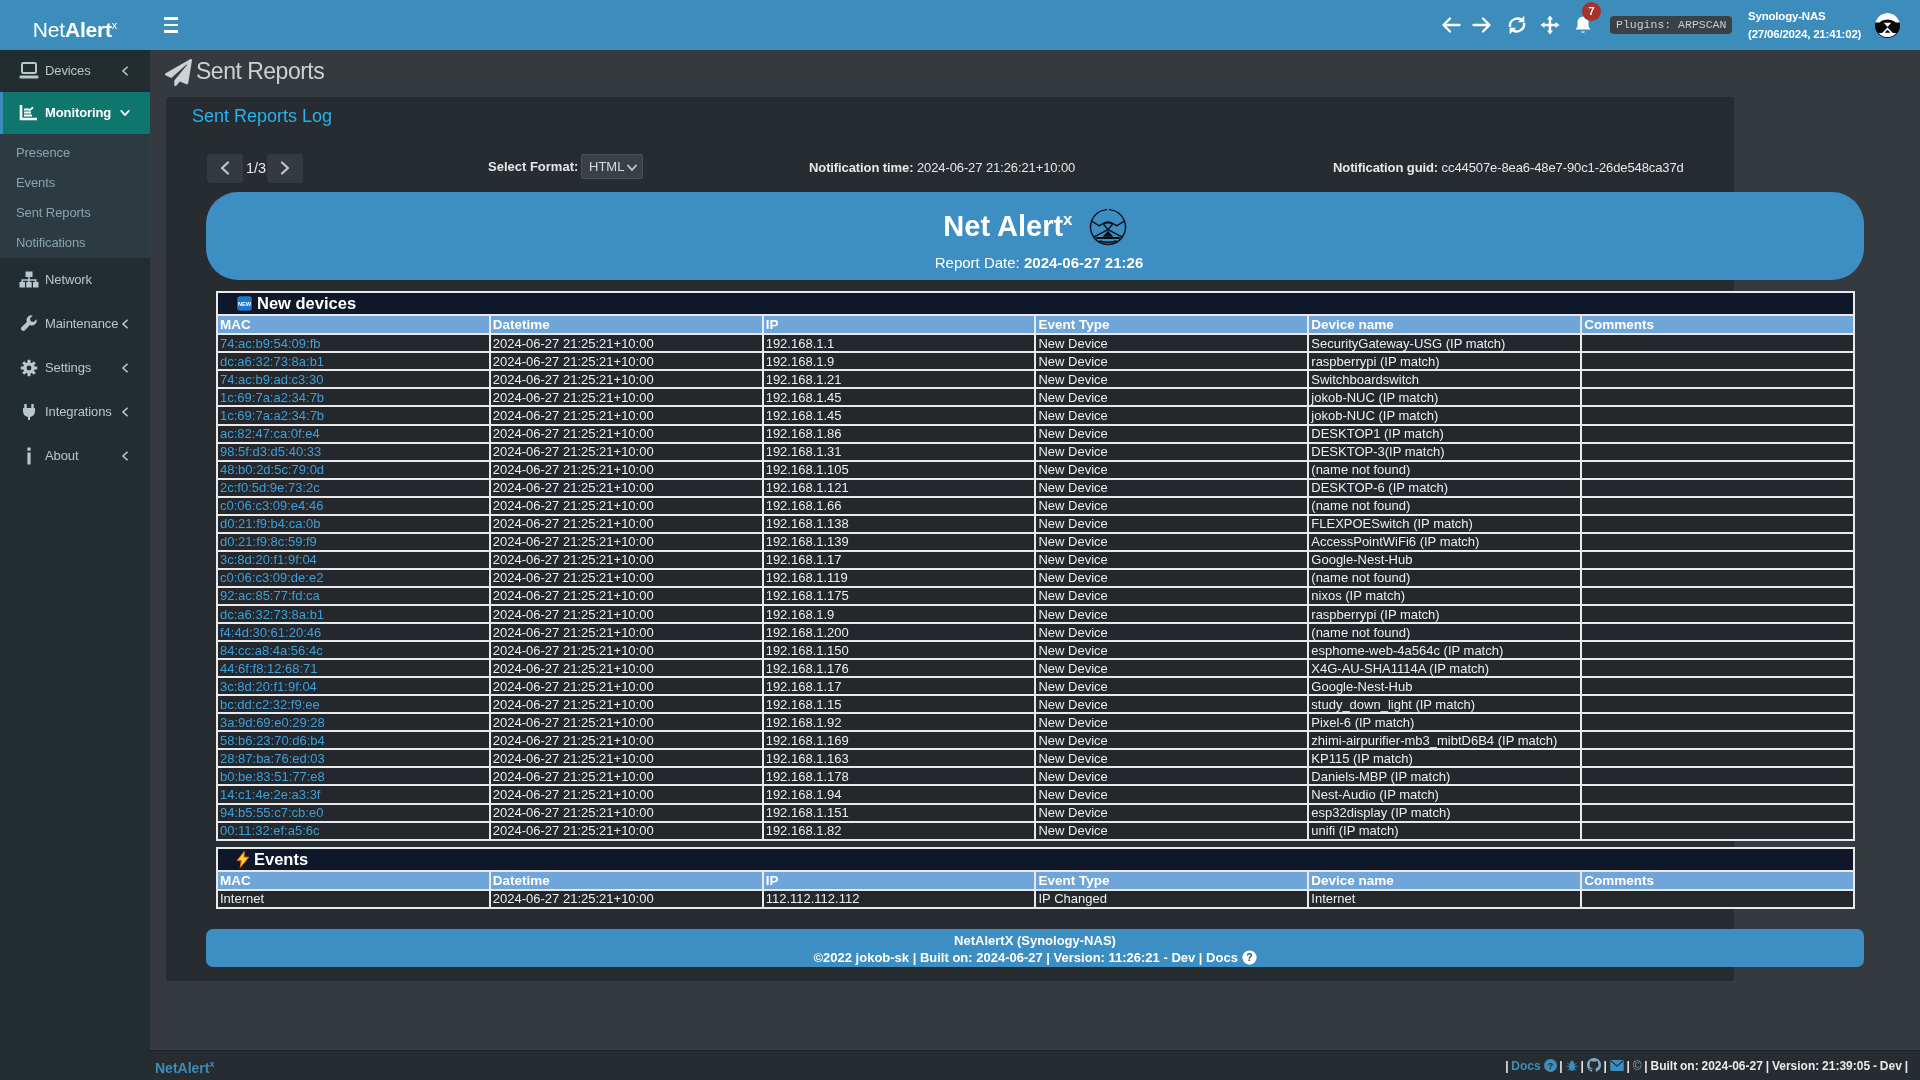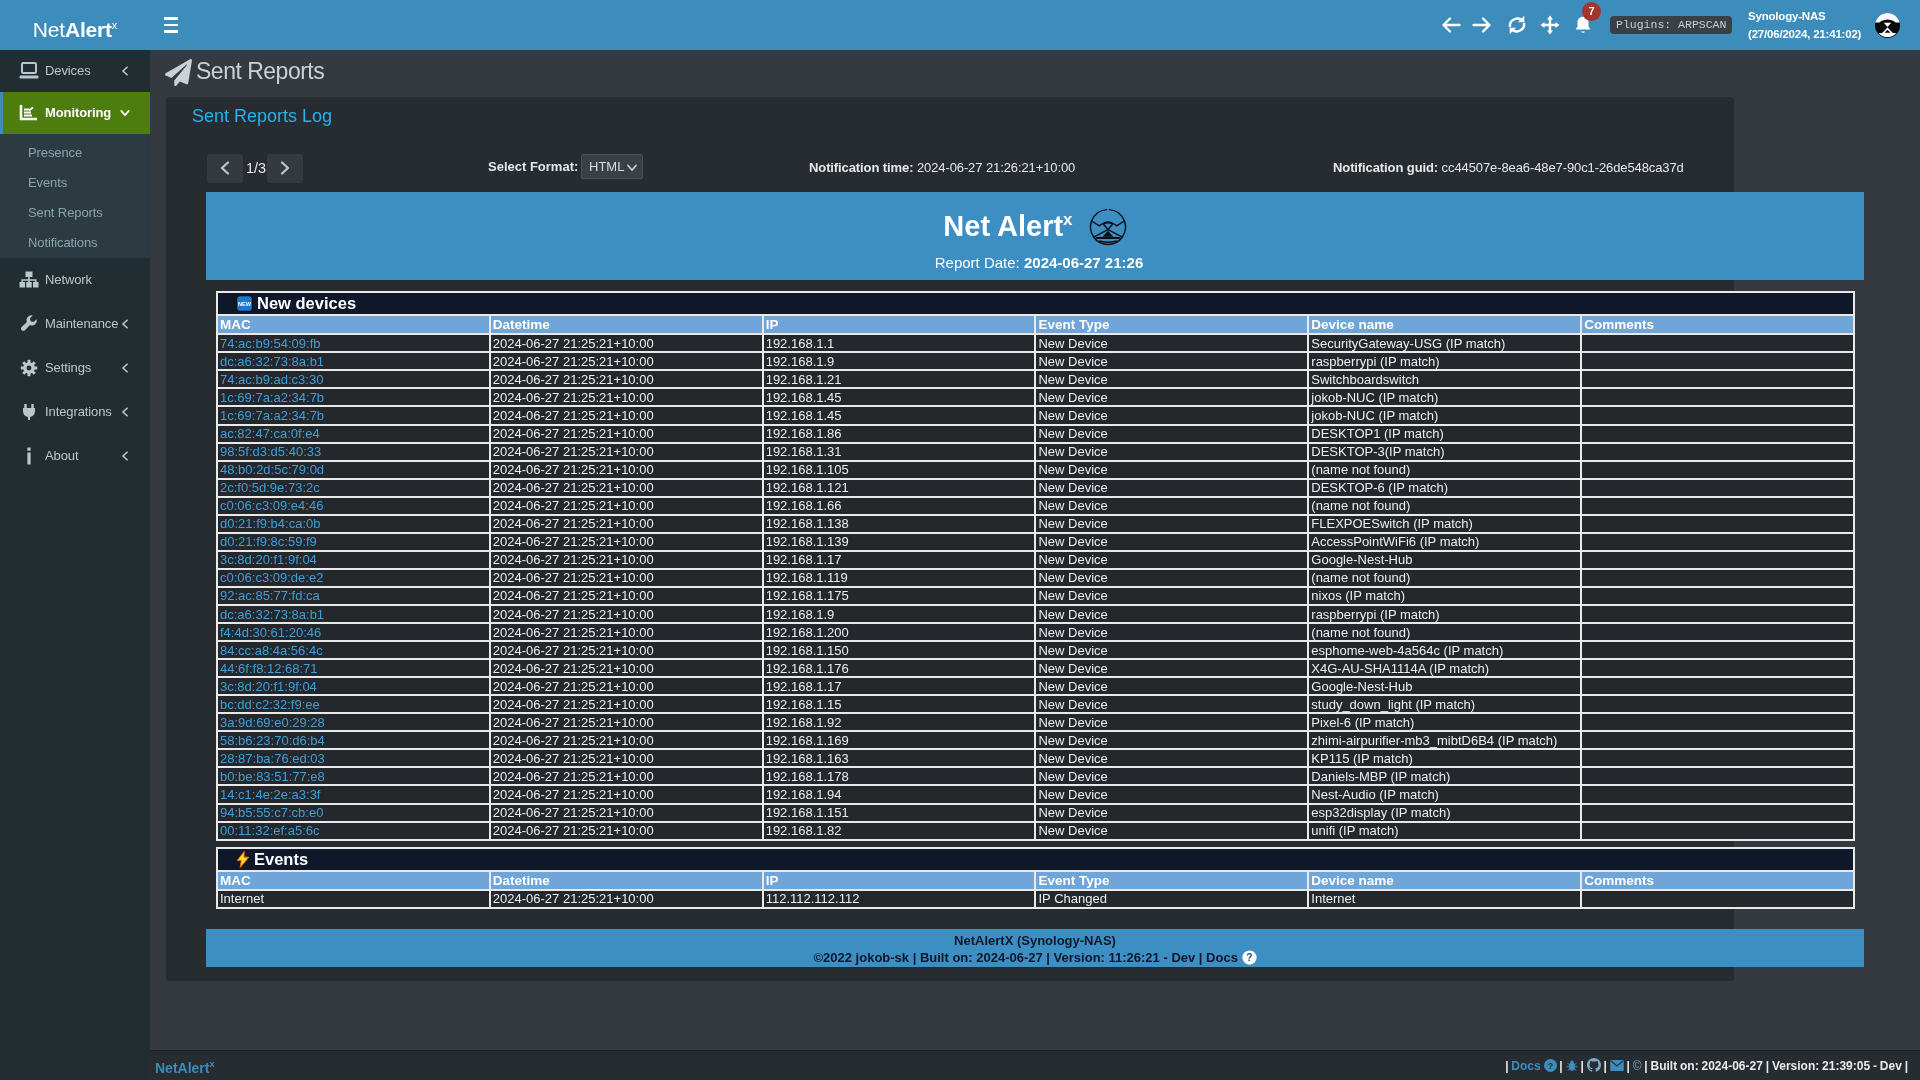--- a/index.html
+++ b/index.html
@@ -22,25 +22,25 @@
     color:#c9ced3; font-family:"Liberation Mono", monospace; font-size:11.5px; line-height:18px; padding:0 6px; }
   .navuser { position:absolute; left:1748px; top:8px; text-align:left; color:#fff; font-weight:700; font-size:11.5px; line-height:17.5px; letter-spacing:-0.2px; }
   .avatar { position:absolute; left:1875px; top:13px; }
 
   
   .sidebar { position:absolute; left:0; top:50px; width:150px; height:1030px; background:#222d32; }
   .smenu a { display:block; position:relative; color:#b8c7ce; font-size:13px; letter-spacing:-0.1px; text-decoration:none; }
   .sitem { height:44px; line-height:44px; padding-left:42px; border-left:3px solid transparent; }
   .sitem .sic { position:absolute; left:16px; top:50%; margin-top:-9px; width:20px; height:18px; }
   .sitem .arrow { position:absolute; right:20px; top:50%; margin-top:-5px; width:10px; height:10px; }
-  .sitem.active { background:#4d7c0f; border-left:3px solid #3c8dbc; color:#ffffff; font-weight:700; }
+  .sitem.active { background:#0f766e; border-left:3px solid #3c8dbc; color:#ffffff; font-weight:700; }
   .devices-item { height:42px; line-height:42px; }
   .mon-item { height:42px; line-height:42px; }
   .treeview { background:#2c3b41; padding:4px 0 0 0; }
-  .treeview a { height:30px; line-height:30px; padding-left:28px; color:#8aa4af; font-size:13px; }
+  .treeview a { height:30px; line-height:30px; padding-left:16px; color:#8aa4af; font-size:13px; }
 
   
   .content-wrap { position:absolute; left:150px; top:50px; width:1770px; height:1000px; background:#343a40; }
   .page-header { position:absolute; left:15px; top:0px; height:47px; color:#ccd1d7; }
   .page-header .ph-ic { position:absolute; left:0px; top:9px; width:27px; height:27px; }
   .page-header .ph-tx { position:absolute; left:31px; top:8px; font-size:23px; letter-spacing:-0.5px; white-space:nowrap; }
 
   .box { position:absolute; left:16px; top:47px; width:1568px; height:884px; background:#272c31; border-radius:3px; }
   .box-title { position:absolute; left:26px; top:9px; font-size:18px; color:#25b2ef; }
 
@@ -50,38 +50,38 @@
   .pagetxt { position:absolute; left:79px; top:57px; width:22px; height:29px; line-height:29px; color:#e8eaec; font-size:14.5px; text-align:center; }
   .fmt-label { position:absolute; left:322px; top:62px; font-size:13px; font-weight:700; color:#e4e7ea; }
   .fmt-select { position:absolute; left:415px; top:57px; width:62px; height:25px; background:#3a4046;
      border:1px solid #4a5158; border-radius:2px; color:#d6dadd; font-size:13px; line-height:23px; padding-left:7px; }
   .fmt-select svg { position:absolute; right:5px; top:9px; }
   .ntime { position:absolute; left:603px; top:63px; font-size:13px; letter-spacing:-0.1px; color:#e6e8ea;margin-left:40px; }
   .nguid { position:absolute; left:1167px; top:63px; font-size:13px; letter-spacing:-0.1px; color:#e6e8ea; }
 
   
   .report { position:absolute; left:40px; top:95px; width:1658px; }
-  .rheader { height:88px; background:#3d8ec2; text-align:center; color:#fff; position:relative; }
+  .rheader { height:88px; background:#3d8ec2; text-align:center; color:#fff; position:relative;border-radius:32px; }
   .rtitle { position:absolute; left:0; right:0; top:16px; font-size:29px; font-weight:700; }
   .rtitle sup { font-size:17px; }
   .rdate { position:absolute; left:0; right:0; top:62px; font-size:15px; font-weight:400;padding-left:8px; }
   .rdate b { font-weight:700; }
 
   table.rep { border-collapse:separate; border-spacing:2px; background:#e9e9e9; table-layout:fixed;
       width:1639px; margin-left:10px; font-size:13px; }
   table.rep td, table.rep th { overflow:hidden; white-space:nowrap; }
   td.secbar { background:#0f172a; color:#fff; font-weight:700; font-size:16.5px; height:21px; padding-left:18px; }
   td.secbar svg { vertical-align:-3px; margin-right:4px; }
   th.col { background:#6fa5d8; color:#fff; font-weight:700; text-align:left; font-size:13.5px; height:17.3px; padding-left:2px; }
   td.c { background:#24282c; color:#eceff1; height:16.05px; padding-left:2px; }
   td.c a { color:#3f9fd8; text-decoration:none; }
   .t1 { margin-top:11px; }
   .t2 { margin-top:6px; }
 
-  .rfooter { margin-top:20px; height:38px; background:#3d8ec2; text-align:center; color:#0f172a; font-weight:700; }
+  .rfooter { margin-top:20px; height:38px; background:#3d8ec2; text-align:center; color:#ffffff; font-weight:700;border-radius:7px; }
   .rfooter .l1 { padding-top:4px; font-size:13px; }
   .rfooter .l2 { padding-top:2px; font-size:13px; }
 
   
   .main-footer { position:absolute; left:150px; top:1050px; width:1770px; height:30px; background:#272c31;
      border-top:1px solid #1d2125; font-size:13px; }
   .main-footer .fl { position:absolute; left:5px; top:8px; color:#3c8dbc; font-weight:700; font-size:14px; }
   .main-footer .fr { position:absolute; right:12px; top:7px; color:#e8eaec; font-weight:700; font-size:12px; word-spacing:-0.5px; }
   .main-footer .fr a { color:#3c8dbc; text-decoration:none; }
 </style>

